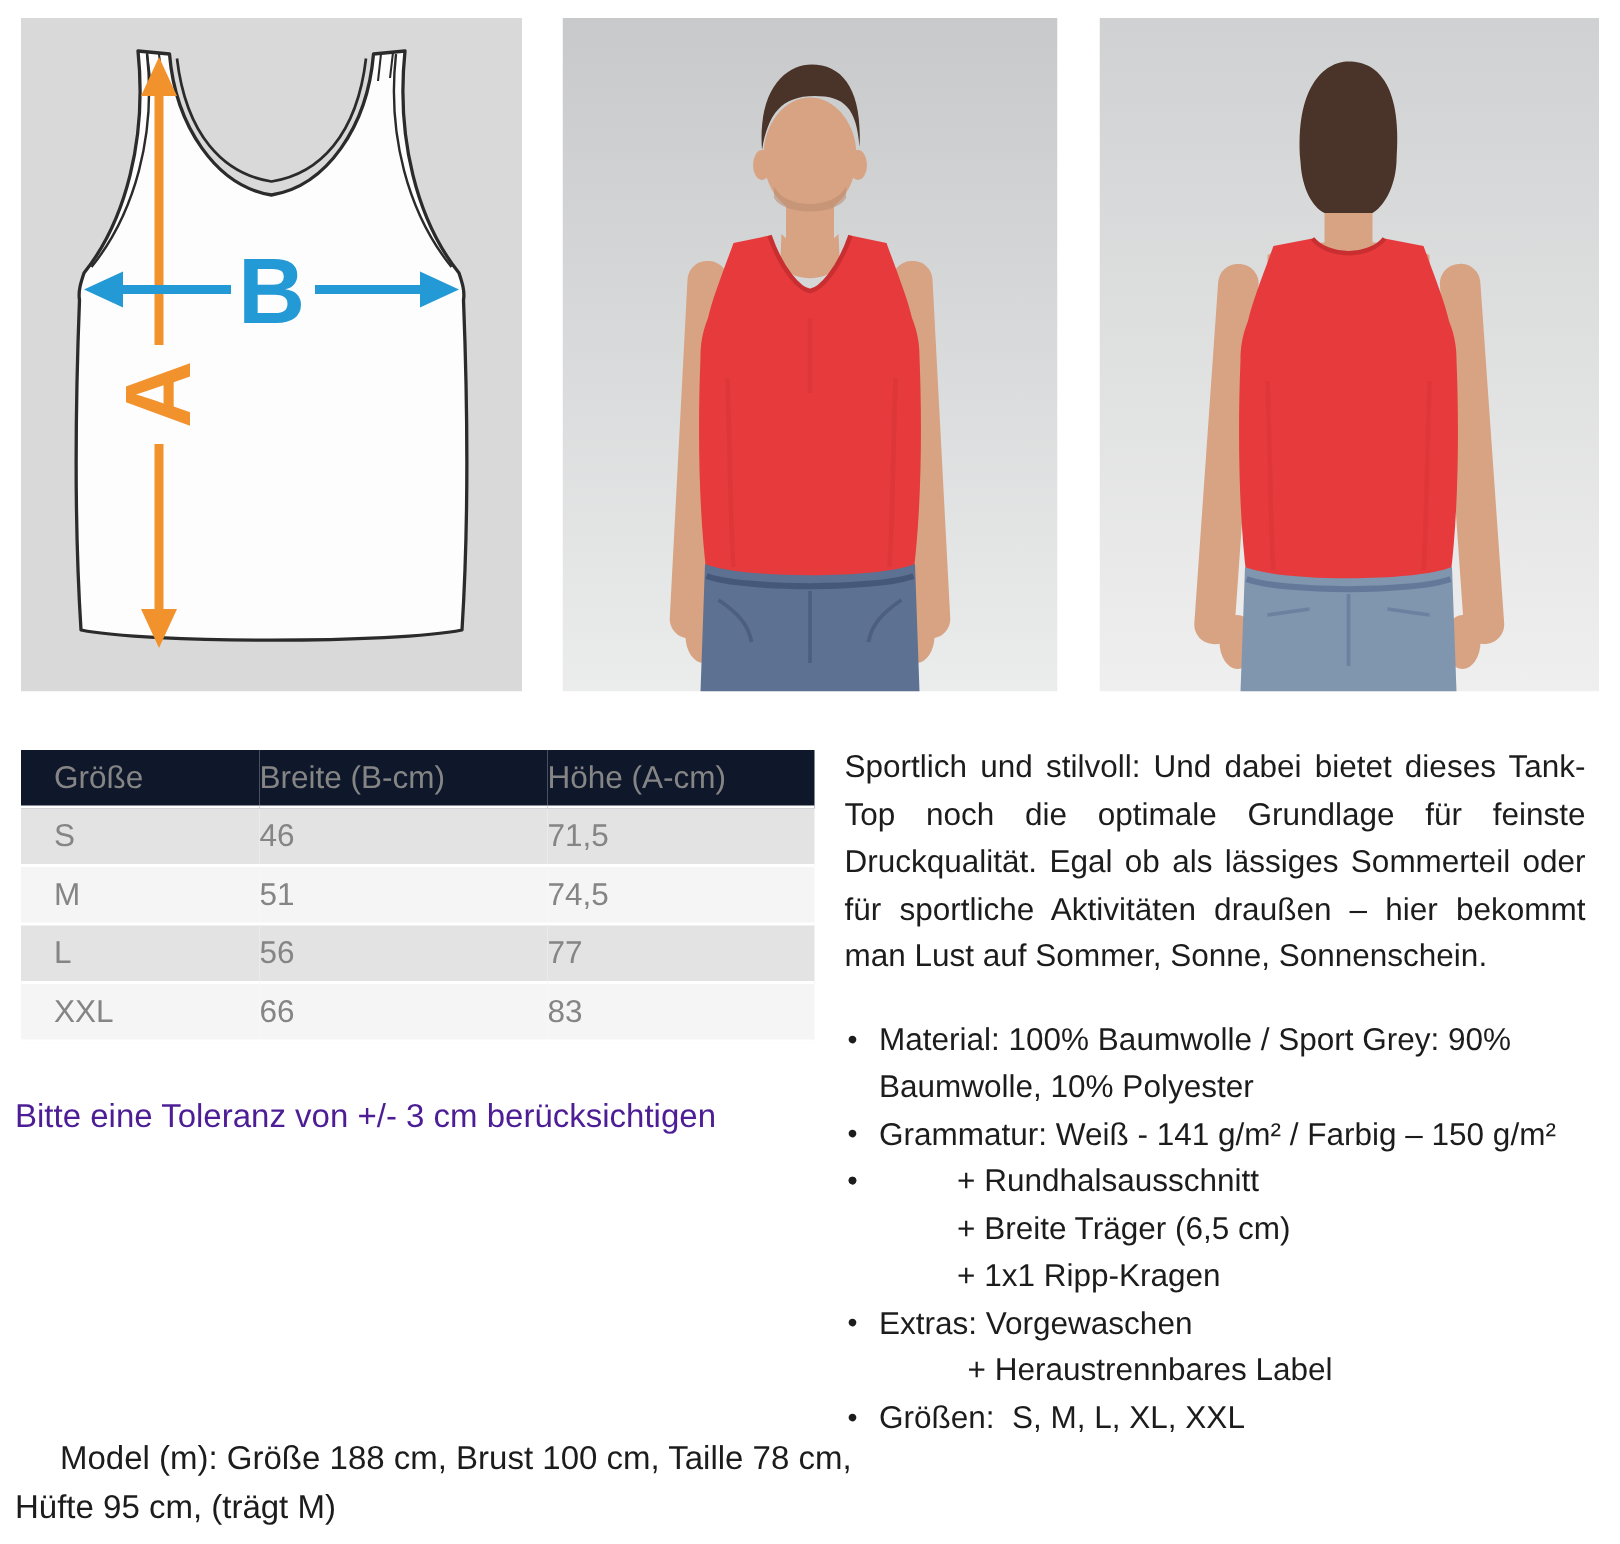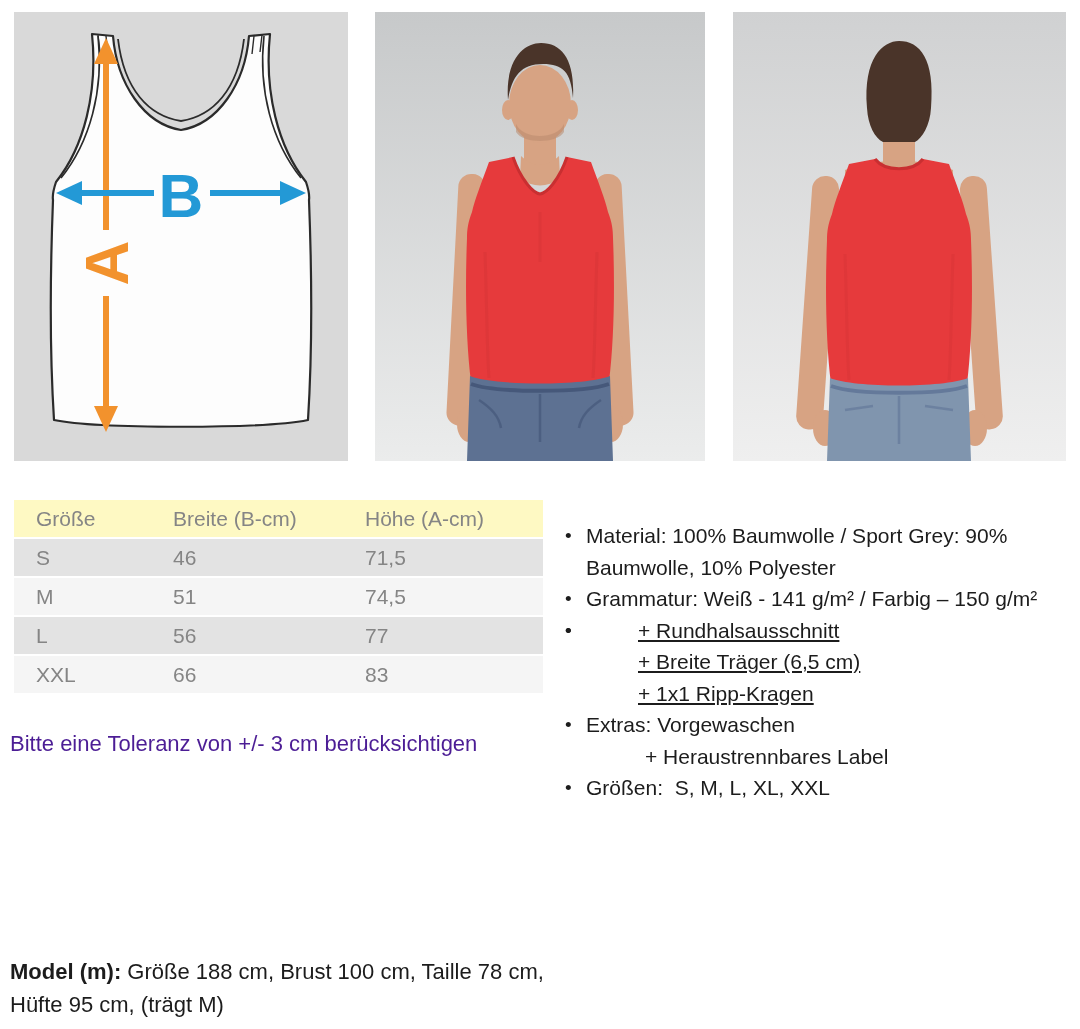--- a/index.html
+++ b/index.html
@@ -12,34 +12,34 @@
   #tile-diagram{left:14px;width:334px;}
   #tile-front{left:375px;width:330px;}
   #tile-back{left:733px;width:333px;}
   
   .bottom{position:absolute;left:0;top:473px;width:1080px;height:556px;}
   
   .size-table{position:absolute;left:14px;top:27px;width:529px;border-collapse:separate;border-spacing:0;
               font-size:21px;color:#858585;}
   .size-table th,.size-table td{font-weight:400;text-align:left;height:37px;padding:0;border-bottom:2px solid #fff;}
   .size-table th:first-child,.size-table td:first-child{padding-left:22px;}
-  .size-table thead tr{background:#fef9c3;}
+  .size-table thead tr{background:#0f172a;}
   .size-table tbody tr:nth-child(odd){background:#e3e3e3;}
   .size-table tbody tr:nth-child(even){background:#f5f5f5;}
   .col-size{width:159px;}.col-b{width:192px;}.col-a{width:178px;}
   .tolerance{position:absolute;left:10px;top:258px;width:540px;font-size:22px;color:#4c1d95;}
   .model{position:absolute;left:10px;top:482px;width:560px;font-size:22px;line-height:33px;white-space:pre-wrap;}
-  .model b{font-weight:700;}
+  .model b{font-weight:400;margin-left:30px;}
   
   .desc{position:absolute;left:563px;top:23px;width:494px;}
   .desc-par{font-size:21px;line-height:31.5px;text-align:justify;margin:0;}
   .bullets{list-style:none;margin:24px 0 0 0;padding:0;font-size:21px;line-height:31.5px;}
   .bullets li{position:relative;padding-left:23px;}
   .bullets li .dot{position:absolute;left:2px;top:0;font-size:19px;}
-  .bullets li.sub{padding-left:75px;text-decoration:underline;}
+  .bullets li.sub{padding-left:75px;}
   .bullets li.sub2{padding-left:82px;}
   .bt{white-space:pre-wrap;}
 </style>
 </head>
 <body>
 
 <div class="page">
 
   <div class="top-row">
 
@@ -226,20 +226,21 @@
         </tr>
       </tbody>
     </table>
 
     <div class="tolerance">Bitte eine Toleranz von +/- 3 cm berücksichtigen</div>
 
     <div class="model"><b>Model (m):</b><span> Größe 188 cm, Brust 100 cm, Taille 78 cm,</span>
 <span>Hüfte 95 cm, (trägt M)</span></div>
 
     <div class="desc">
+      <p class="desc-par">Sportlich und stilvoll: Und dabei bietet dieses Tank-Top noch die optimale Grundlage für feinste Druckqualität. Egal ob als lässiges Sommerteil oder für sportliche Aktivitäten draußen – hier bekommt man Lust auf Sommer, Sonne, Sonnenschein.</p>
       <ul class="bullets">
         <li><span class="dot">•</span><span class="bt">Material: 100% Baumwolle / Sport Grey: 90% Baumwolle, 10% Polyester</span></li>
         <li><span class="dot">•</span><span class="bt">Grammatur: Weiß - 141 g/m² / Farbig – 150 g/m²</span></li>
         <li><span class="dot">•</span></li>
         <li><span class="dot">•</span></li>
         <li class="sub"><span class="bt">+ Rundhalsausschnitt</span></li>
         <li class="sub"><span class="bt">+ Breite Träger (6,5 cm)</span></li>
         <li class="sub"><span class="bt">+ 1x1 Ripp-Kragen</span></li>
         <li><span class="dot">•</span><span class="bt">Extras: Vorgewaschen</span></li>
         <li class="sub2"><span class="bt">+ Heraustrennbares Label</span></li>

